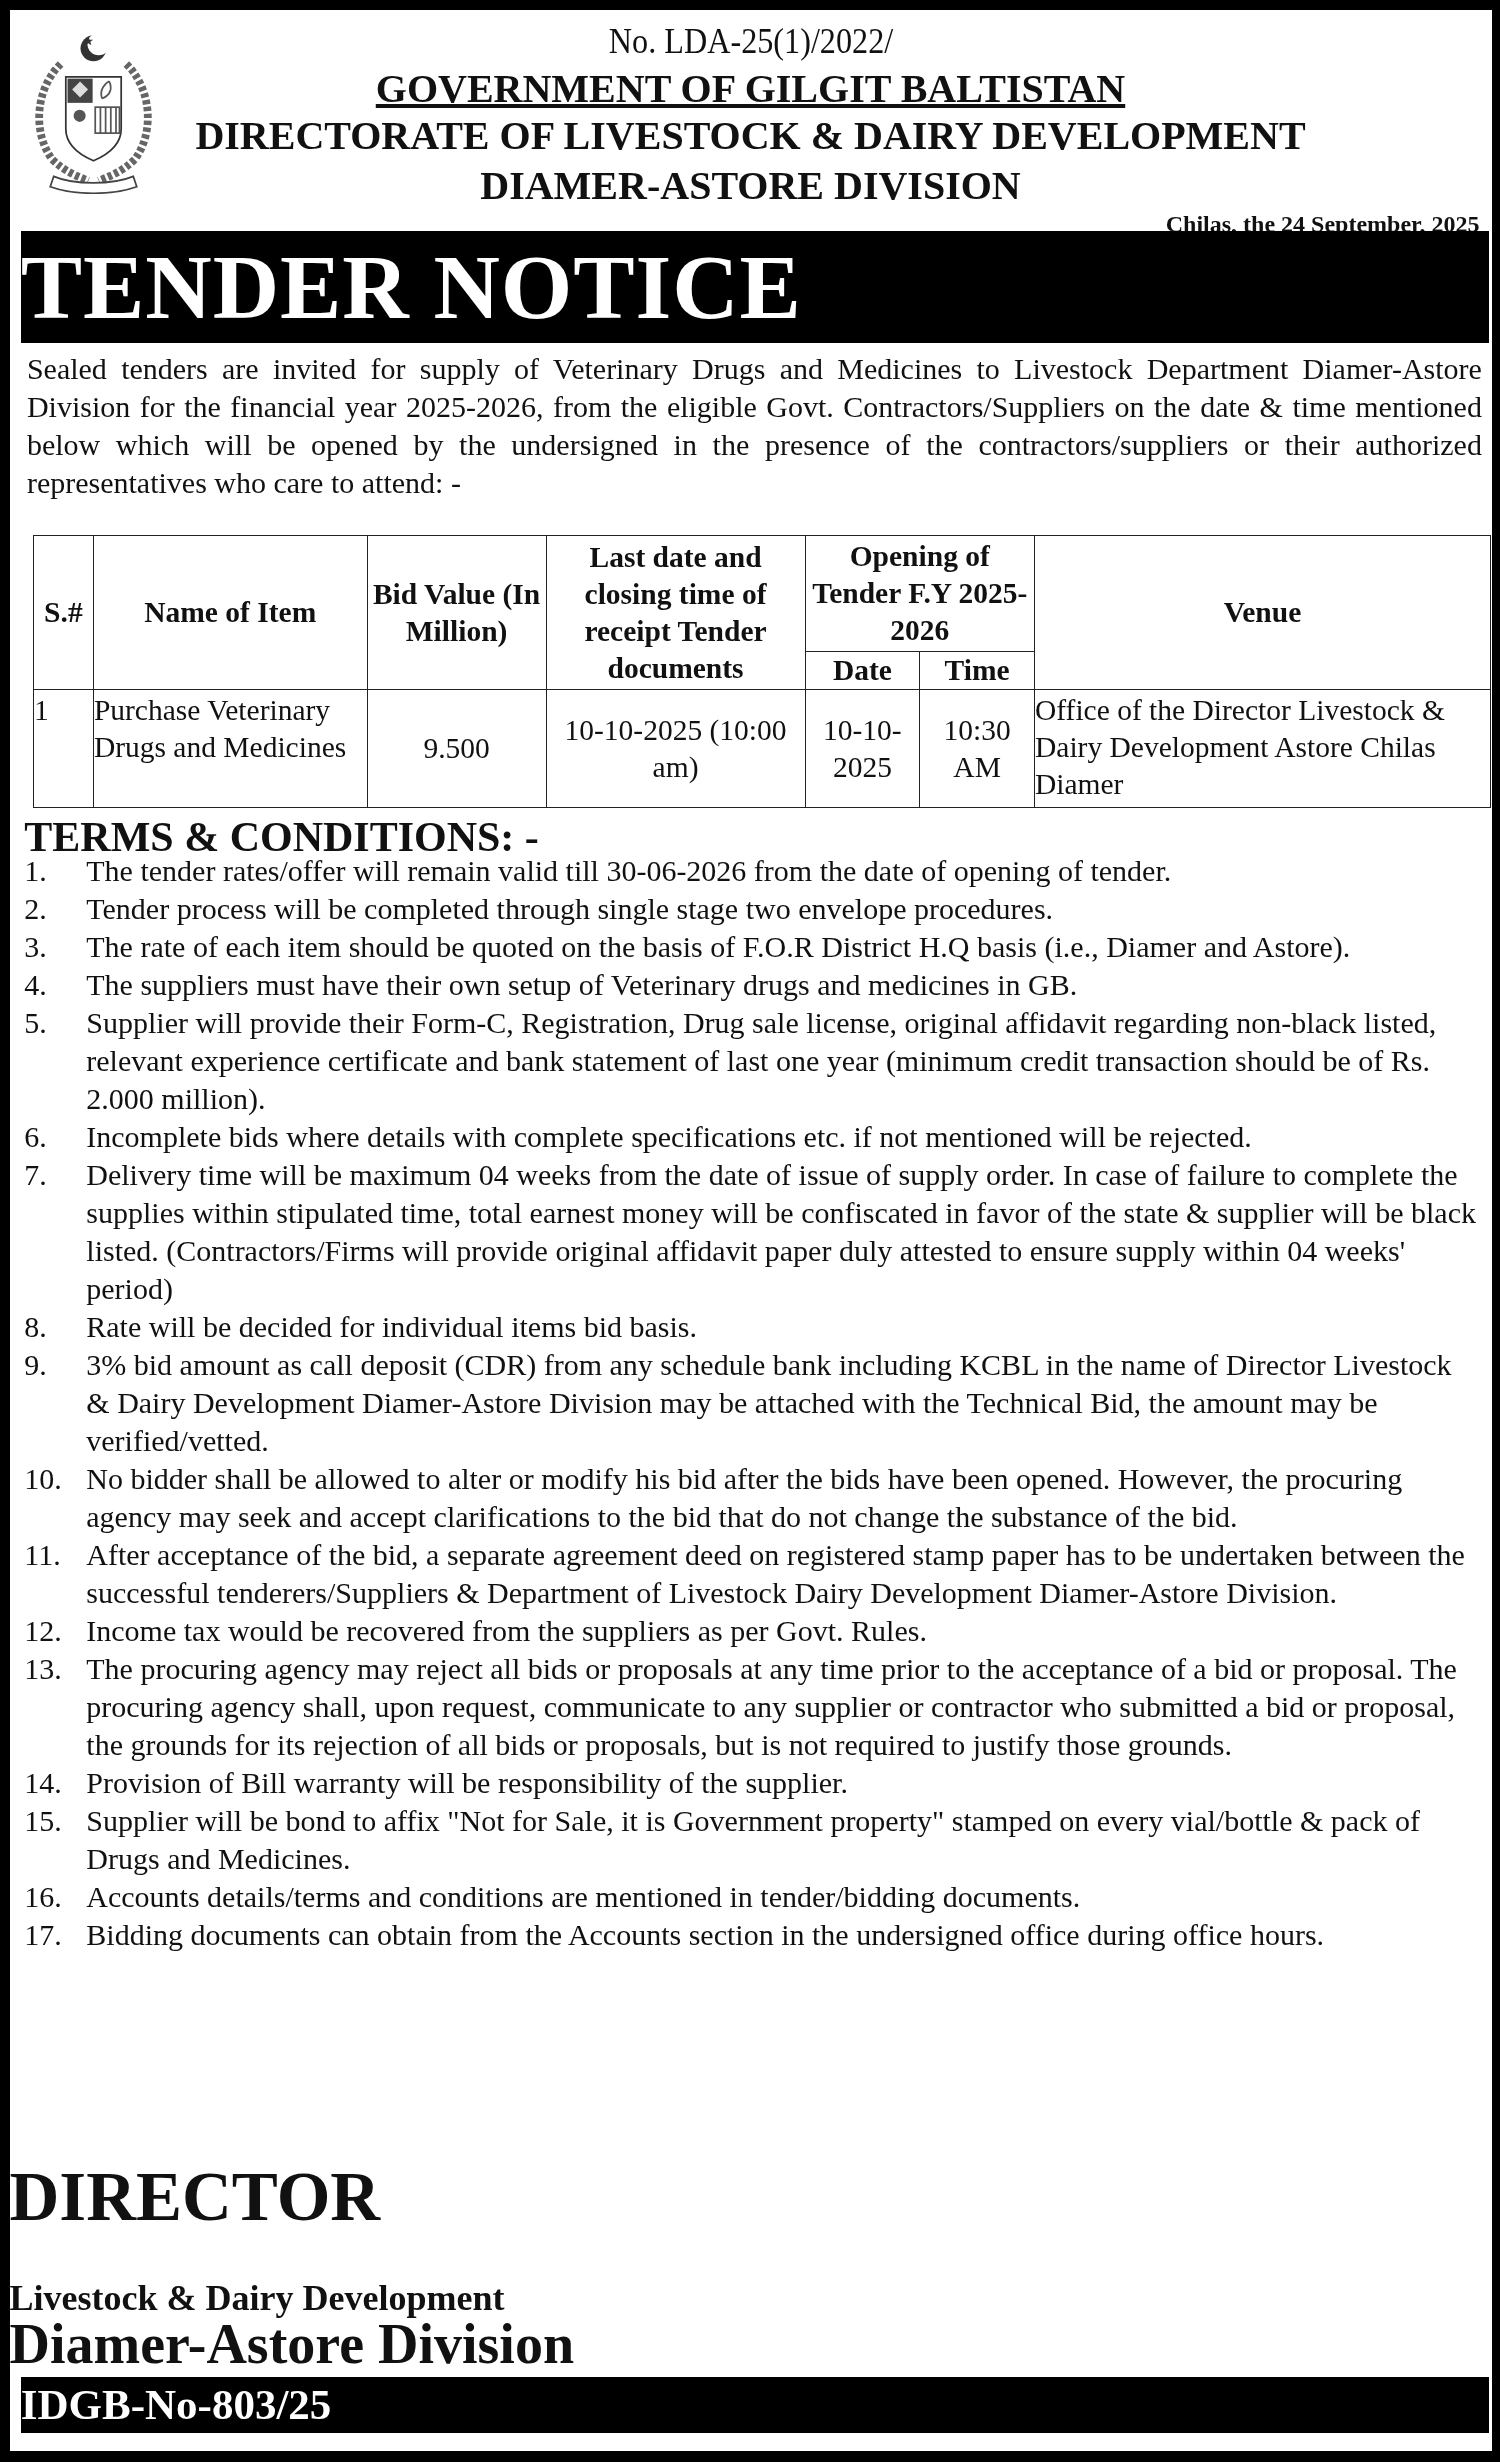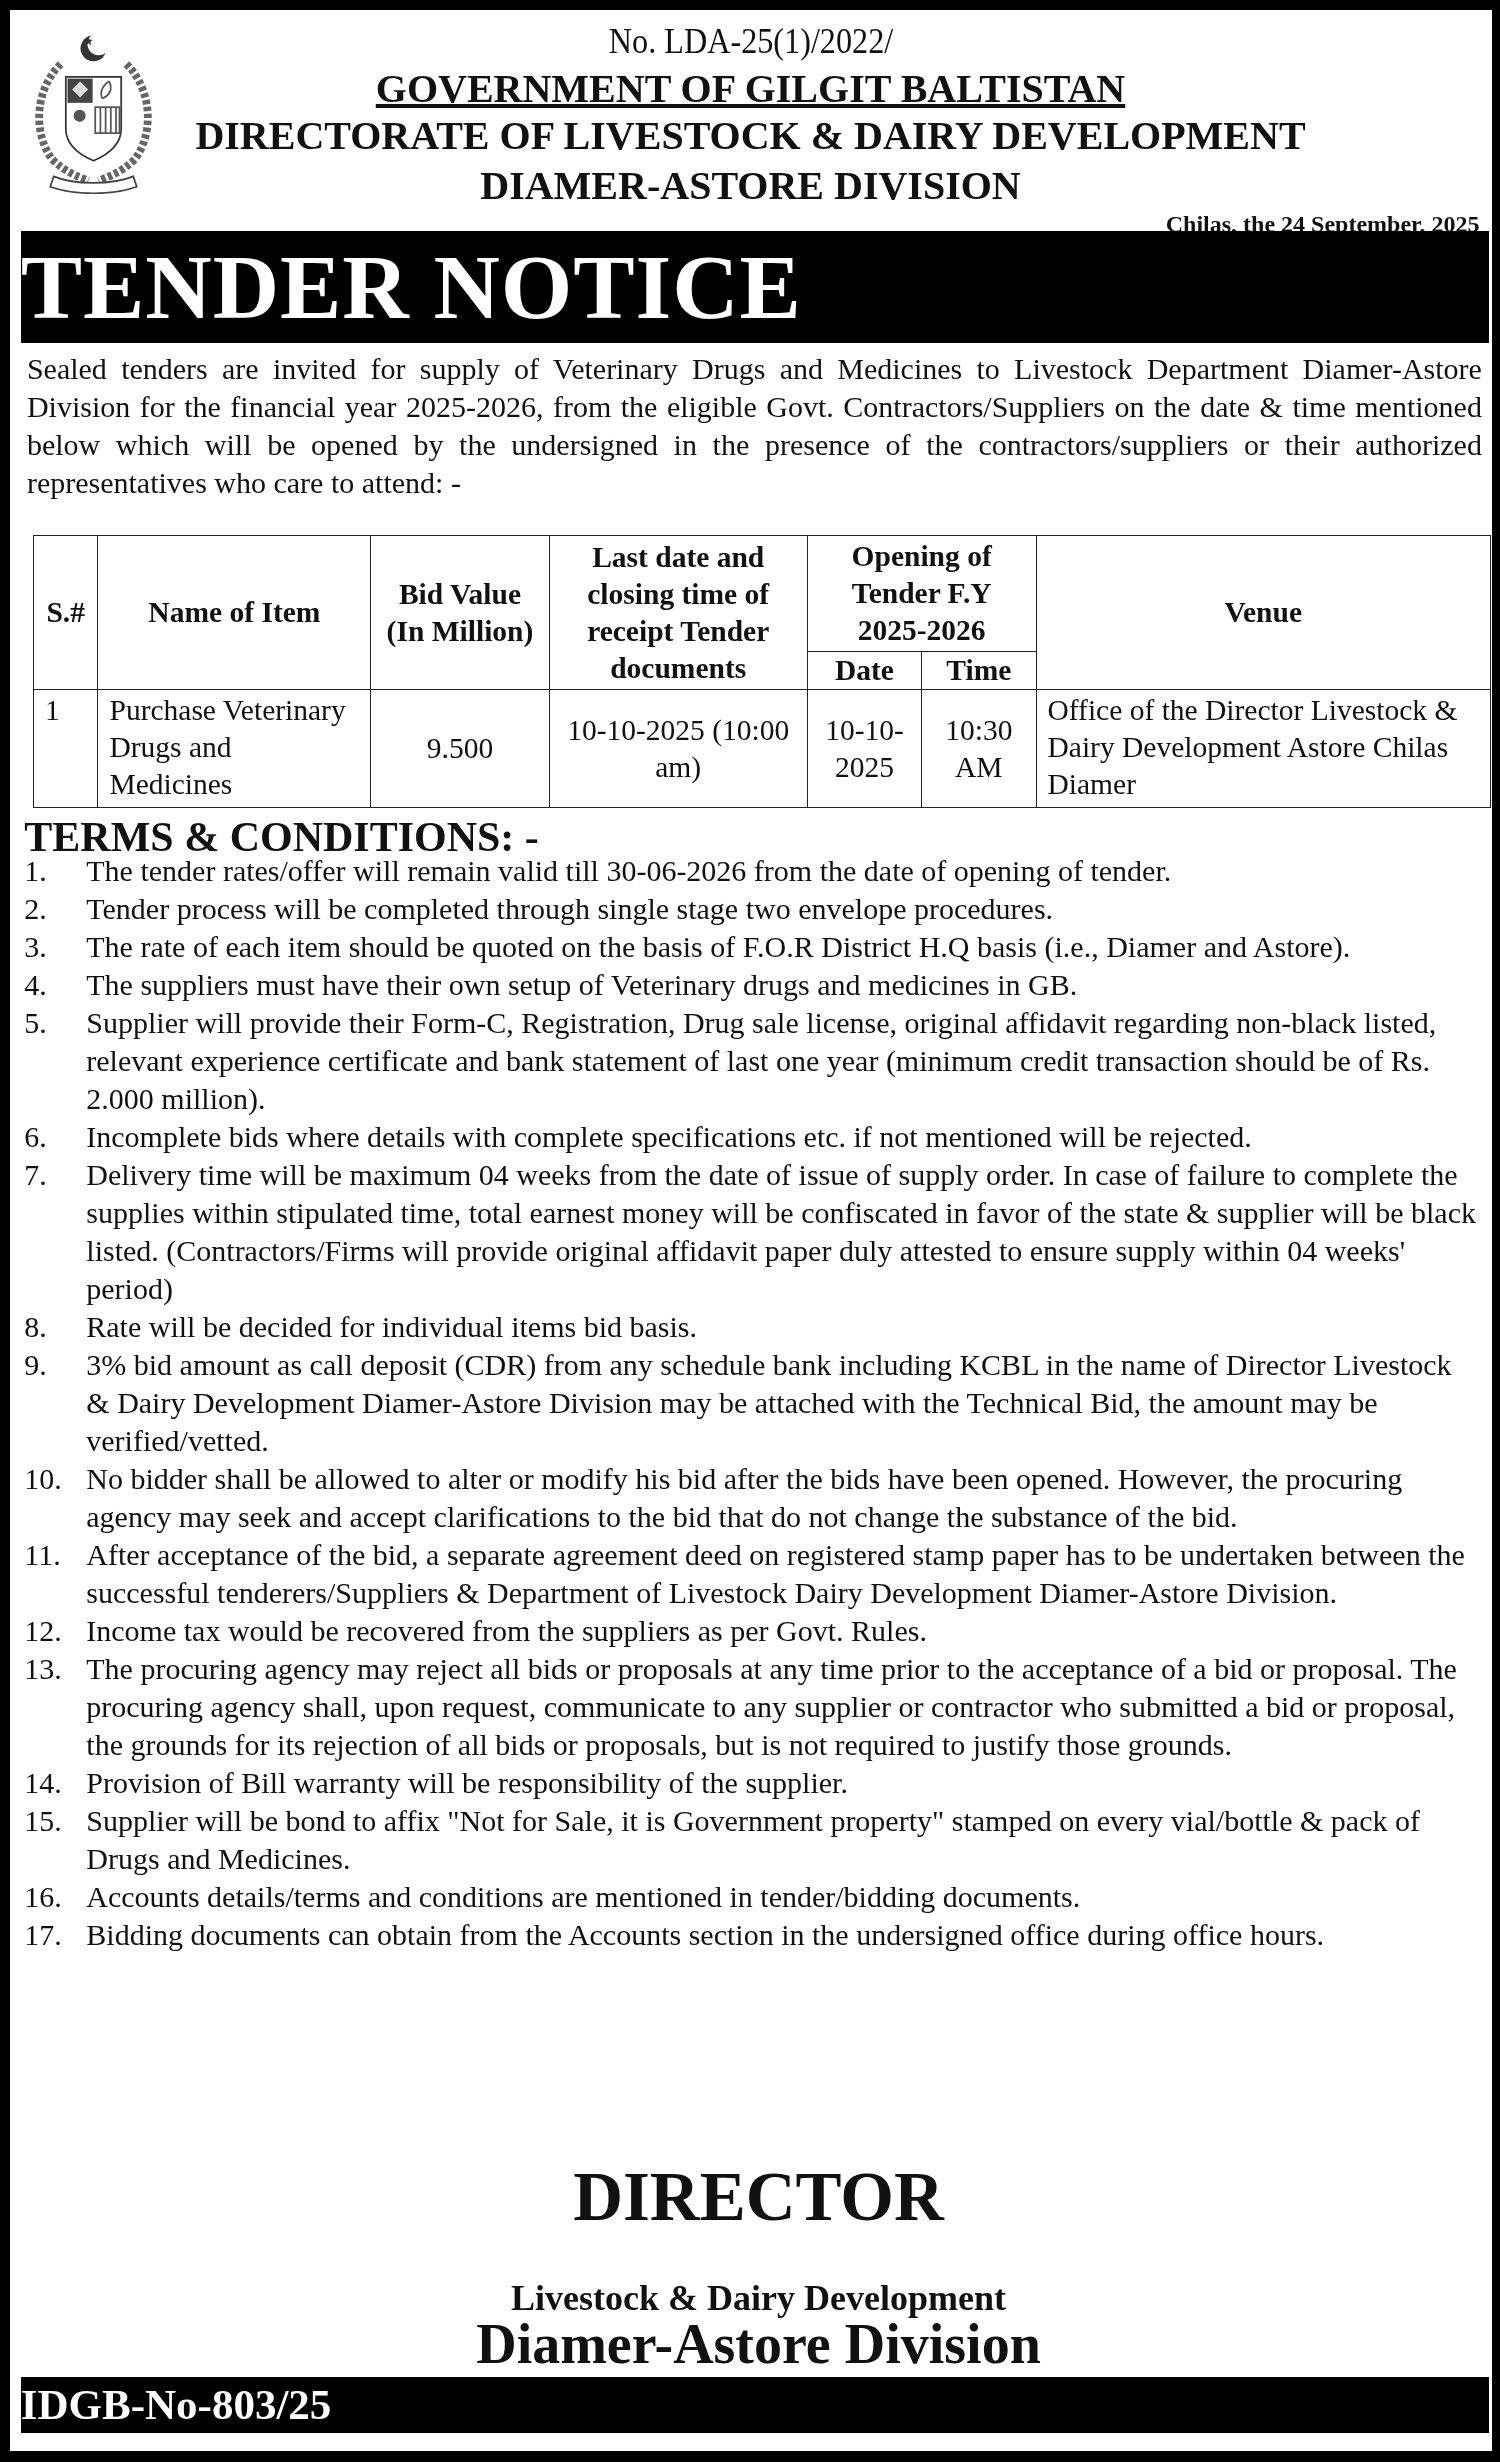--- a/index.html
+++ b/index.html
@@ -29,21 +29,21 @@
   .para {
     position: absolute; left: 17.4px; top: 340px; width: 1455px;
     font-size: 30px; line-height: 38px; text-align: justify; text-align-last: left;
   }
 
   
   table.tender {
     position: absolute; left: 23.4px; top: 525px; width: 1458px;
     border-collapse: collapse; font-size: 29.5px; line-height: 37px;
   }
-  table.tender td, table.tender th { border: 1.7px solid #222; padding: 0 11px; vertical-align: middle; }
+  table.tender td, table.tender th { border: 1.7px solid #222; padding: 0 0; vertical-align: middle; }
   table.tender th { font-weight: bold; text-align: center; }
   table.tender td { text-align: center; }
   .c-sn { width: 57px; }
   .c-name { width: 260px; }
   .c-bid { width: 170px; }
   .c-last { width: 246px; }
   .c-date { width: 109px; }
   .c-time { width: 109px; }
   .c-venue { width: 433px; }
   tr.h1 th { height: 115px; }
@@ -52,21 +52,21 @@
   td.left { text-align: left !important; vertical-align: top !important; padding-top: 1.7px !important; }
 
   
   .terms-head { position: absolute; left: 14.8px; top: 803px; font-size: 42px; font-weight: bold; white-space: nowrap; }
   .terms { position: absolute; left: 14.8px; top: 842px; width: 1458px; font-size: 30px; line-height: 38px; }
   .term { position: relative; padding-left: 62px; }
   .term .num { position: absolute; left: 0; top: 0; width: 52px; }
   .term .txt { display: block; }
 
   
-  .sig { position: absolute; left: 8px; width: 1482px; text-align: center; font-weight: bold; white-space: nowrap; }
+  .sig { position: absolute; left: 0; width: 1482px; font-weight: bold; white-space: nowrap; }
   #sig-title { top: 2148px; font-size: 69px; }
   #sig-org { top: 2229px; font-size: 36px; margin-top: 38px; }
   #sig-div { top: 2302px; font-size: 56px; }
   #footer-bar { top: 2367px; height: 56px; }
   #footer-bar span { display: inline-block; font-size: 43px; font-weight: bold; line-height: 56px; }
 </style>
 </head>
 <body>
 
 <div class="page">

